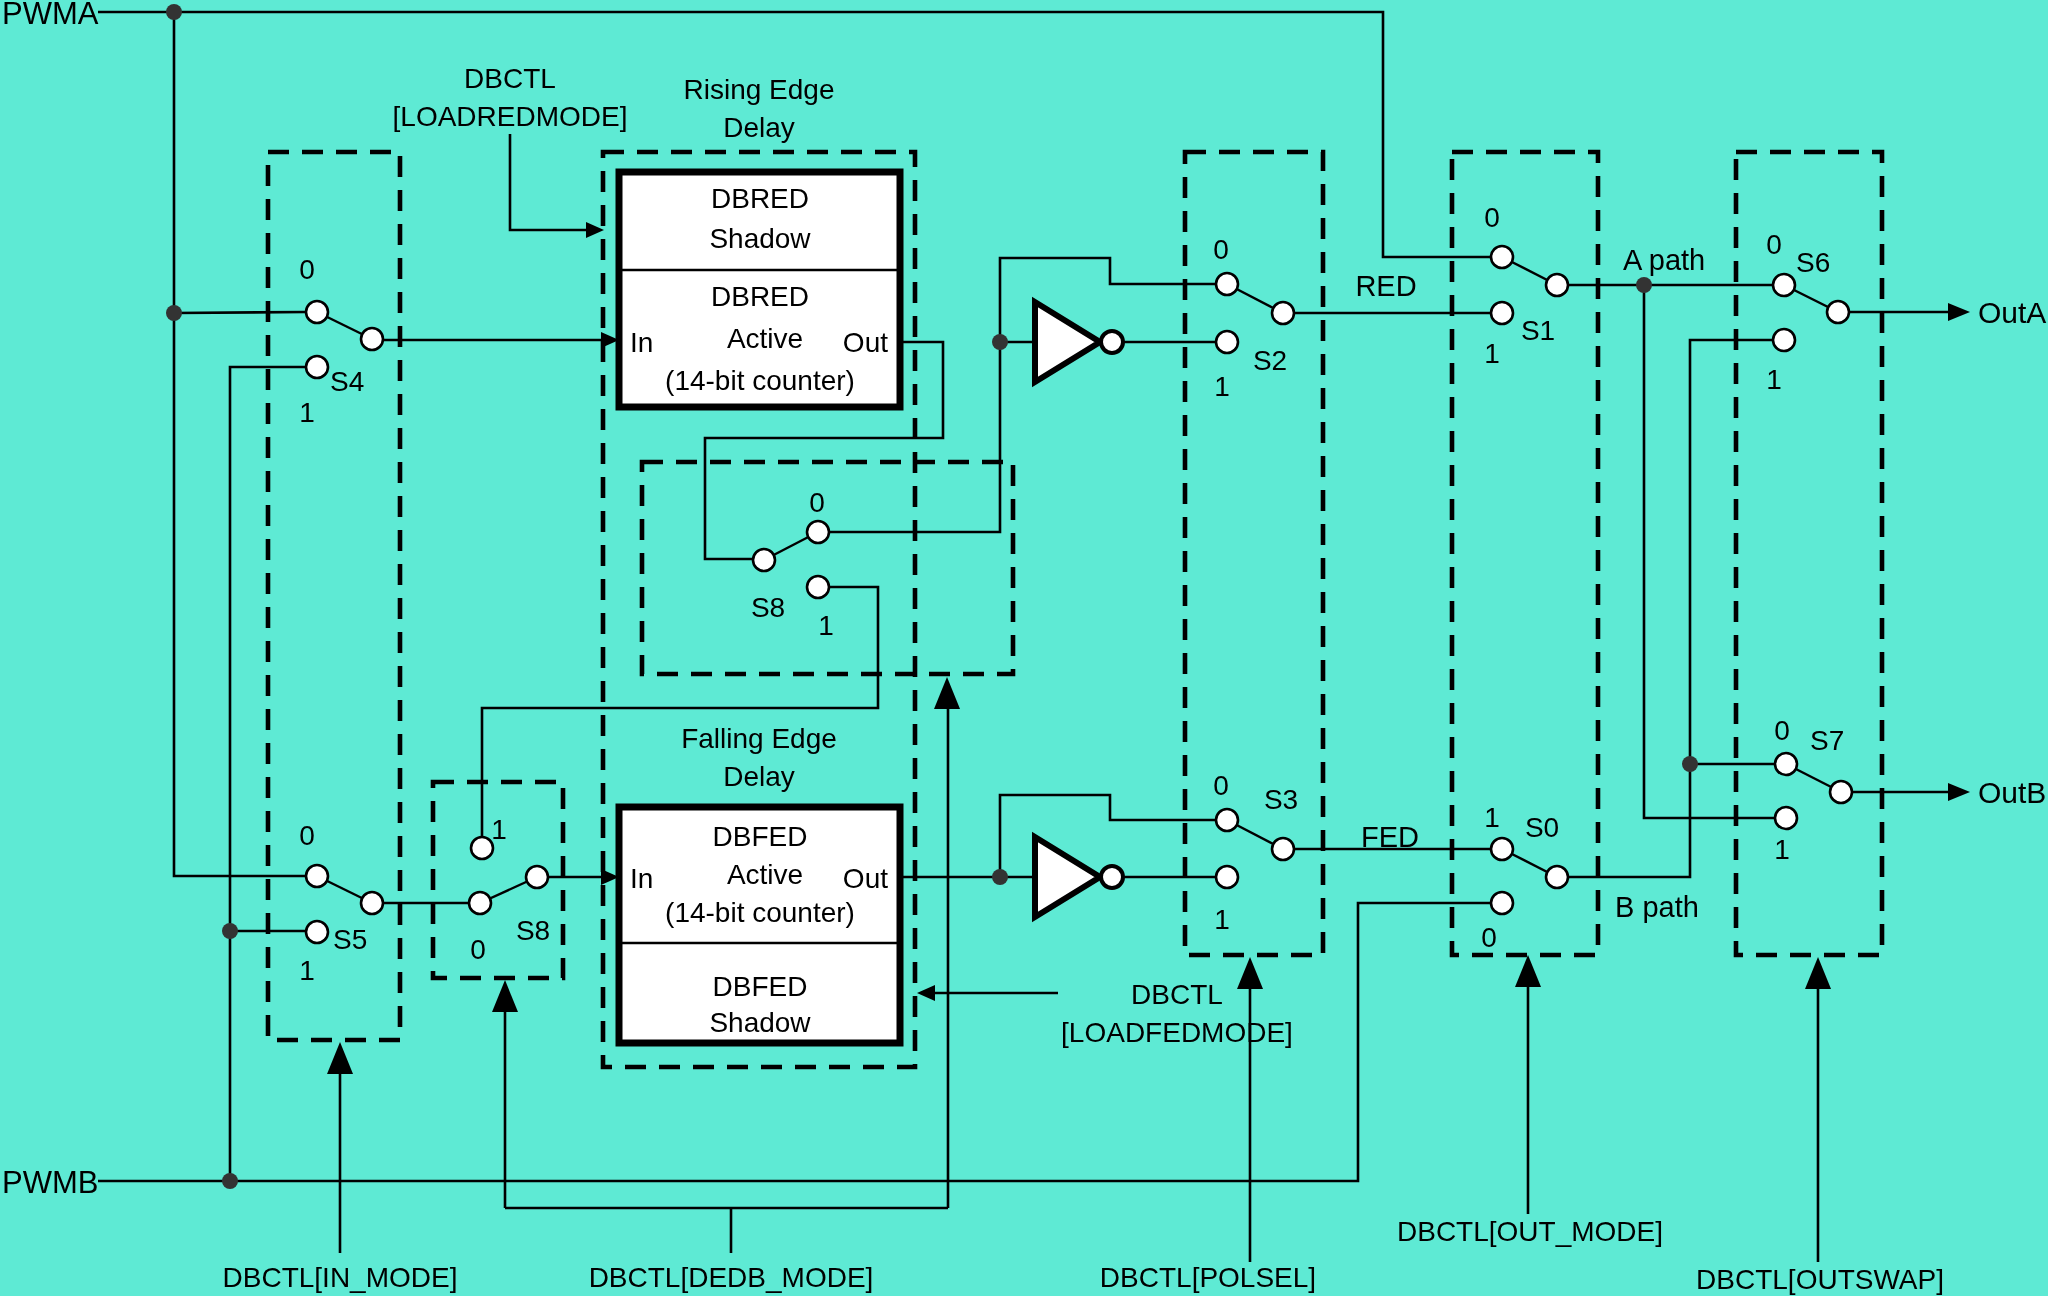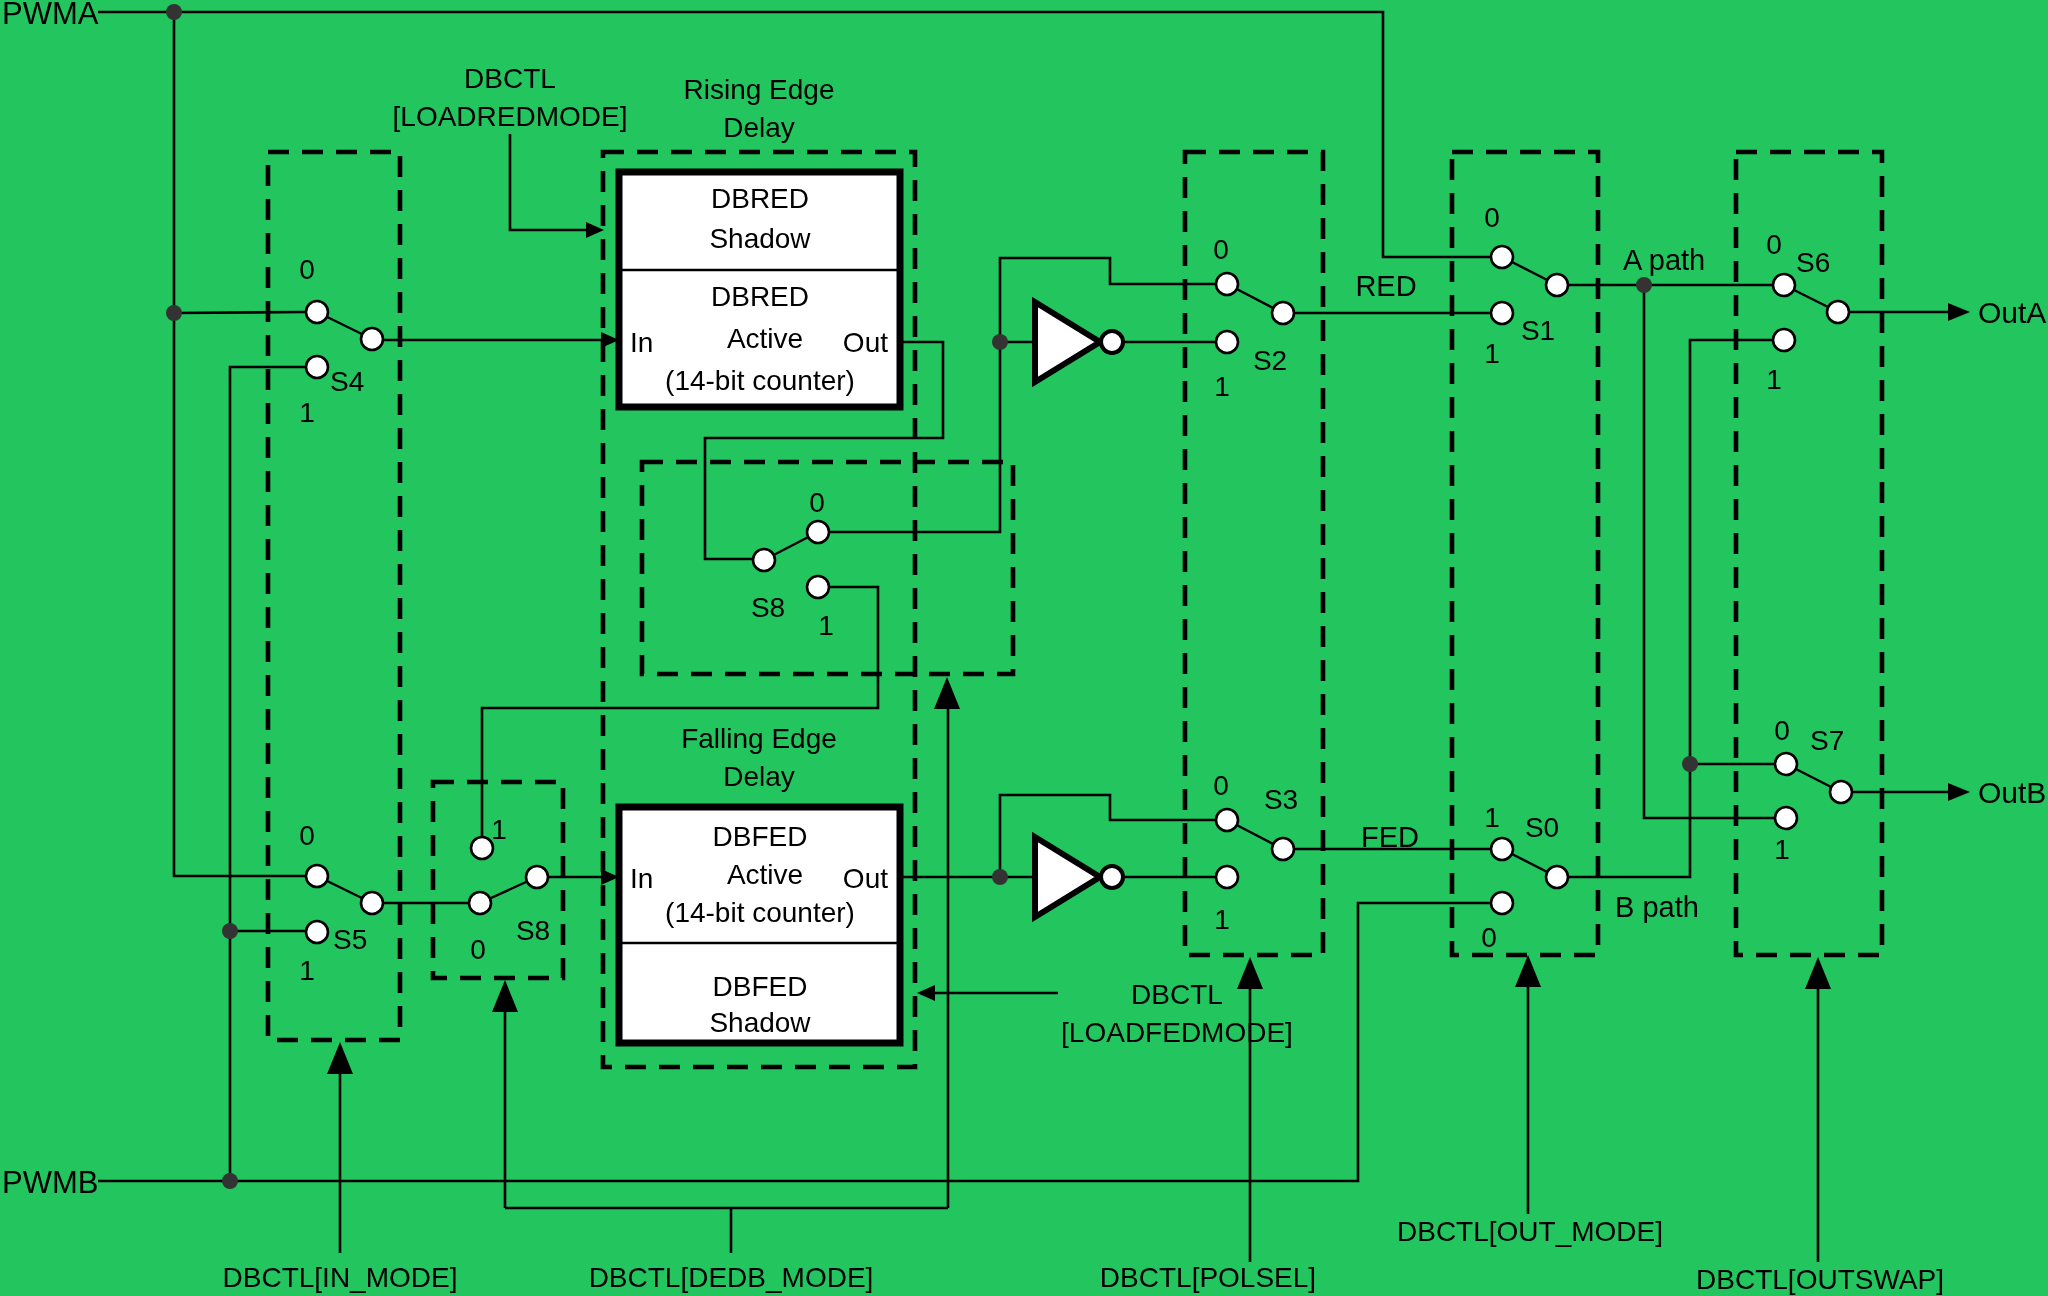--- a/index.html
+++ b/index.html
@@ -1,16 +1,16 @@
 <!DOCTYPE html>
 <html><head>
 <meta charset="utf-8">
 <style>
   html,body{margin:0;padding:0;background:#ffffff;}
-  .stage{width:2048px;height:1296px;position:relative;background:#22c55e;}
+  .stage{width:2048px;height:1296px;position:relative;background:#5eead4;}
   svg{display:block;}
   text{font-family:"Liberation Sans", sans-serif;fill:#000;}
   .wire{fill:none;stroke:#000;stroke-width:2.6;}
   .lever{fill:none;stroke:#000;stroke-width:2.4;}
   .dashedbox{fill:none;stroke:#000;stroke-width:4.6;stroke-dasharray:21 13;}
   .block{fill:#fff;stroke:#000;stroke-width:7;}
   .divider{stroke:#000;stroke-width:2.6;}
   .contact{fill:#fff;stroke:#000;stroke-width:2.6;}
   .dot{fill:#333;stroke:none;}
   .head{fill:#000;stroke:none;}

